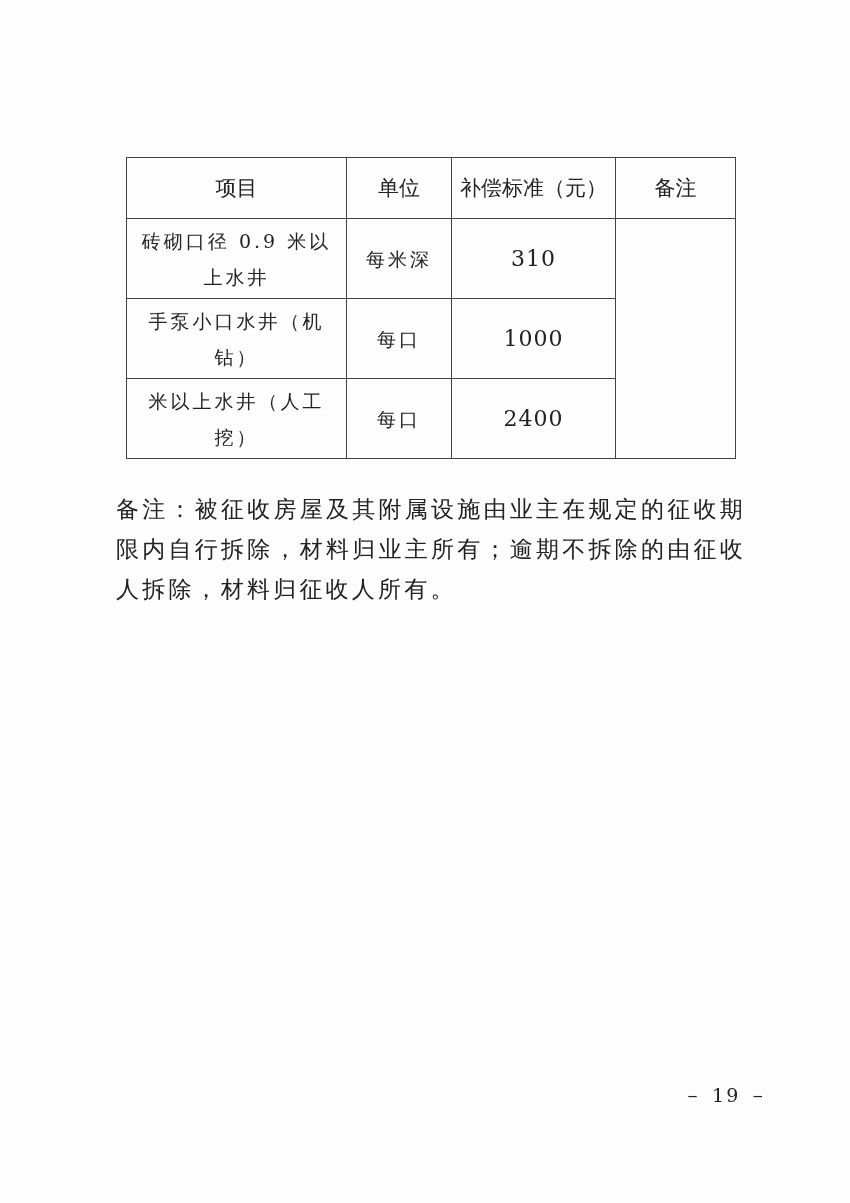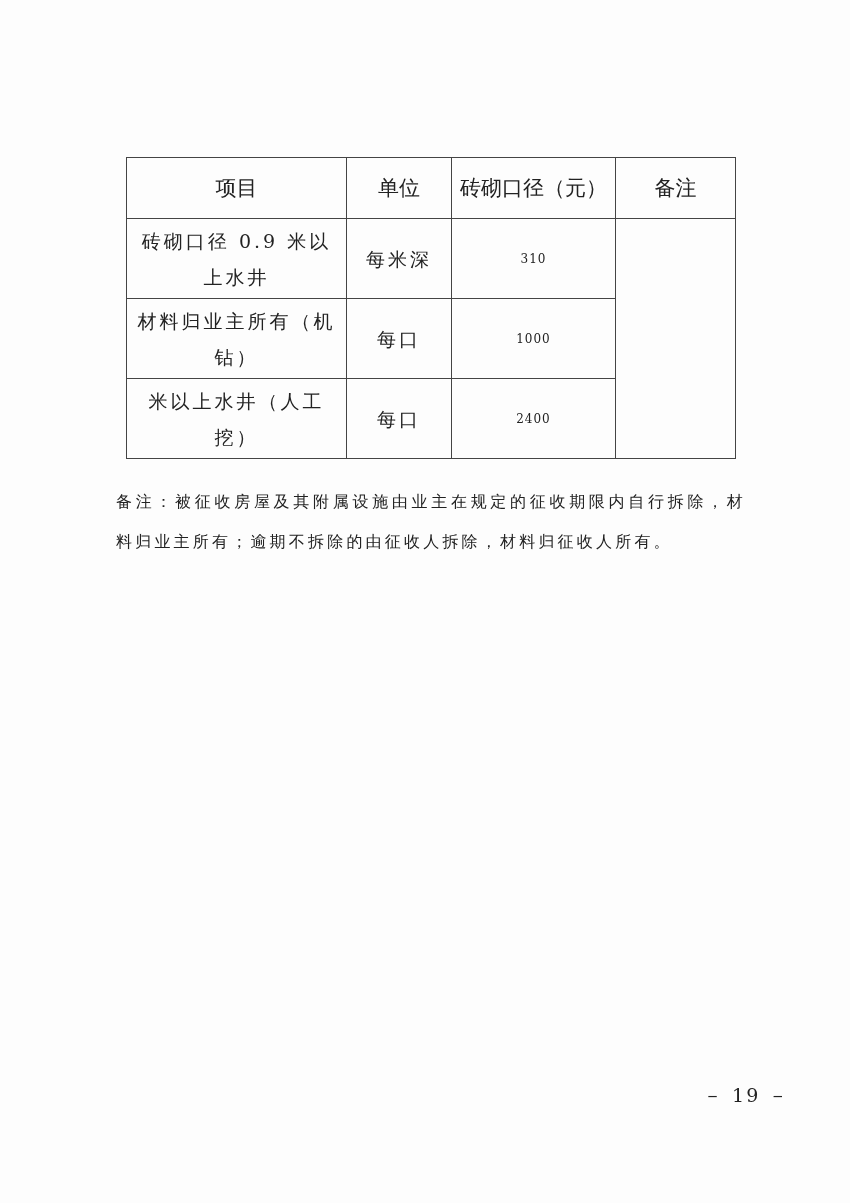--- a/index.html
+++ b/index.html
@@ -27,66 +27,65 @@
     font-weight: normal;
     font-size: 20px;
     line-height: 36px;
   }
   table.comp th {
     font-family: "DejaVu Sans", "Liberation Sans", sans-serif;
     font-size: 21px;
     height: 60px;
   }
   table.comp td { height: 79px; font-size: 19px; letter-spacing: 3px; }
-  table.comp td.num { letter-spacing: 1px; font-size: 12px; }
+  table.comp td.num { letter-spacing: 1px; font-size: 22px; }
   .note {
     position: absolute;
     left: 116px; top: 466px;
     width: 630px;
-    font-size: 16px;
+    font-size: 23px;
     line-height: 40px;
     letter-spacing: 3.2px;
     text-align: justify;
   }
   .page-num {
     position: absolute;
     left: 683px; top: 1083px;
     font-size: 19px;
     letter-spacing: 2px;
-    margin-left: 20px;
   }
 </style>
 </head>
 <body>
 
 <div class="page">
   <table class="comp">
     <colgroup>
       <col style="width:220px">
       <col style="width:105px">
       <col style="width:164px">
       <col style="width:120px">
     </colgroup>
     <thead>
       <tr>
         <th>项目</th>
         <th>单位</th>
-        <th>砖砌口径（元）</th>
+        <th>补偿标准（元）</th>
         <th>备注</th>
       </tr>
     </thead>
     <tbody>
       <tr>
         <td>砖砌口径 0.9 米以上水井</td>
         <td>每米深</td>
         <td class="num">310</td>
         <td rowspan="3"></td>
       </tr>
       <tr>
-        <td>材料归业主所有（机钻）</td>
+        <td>手泵小口水井（机钻）</td>
         <td>每口</td>
         <td class="num">1000</td>
       </tr>
       <tr>
         <td>米以上水井（人工挖）</td>
         <td>每口</td>
         <td class="num">2400</td>
       </tr>
     </tbody>
   </table>

